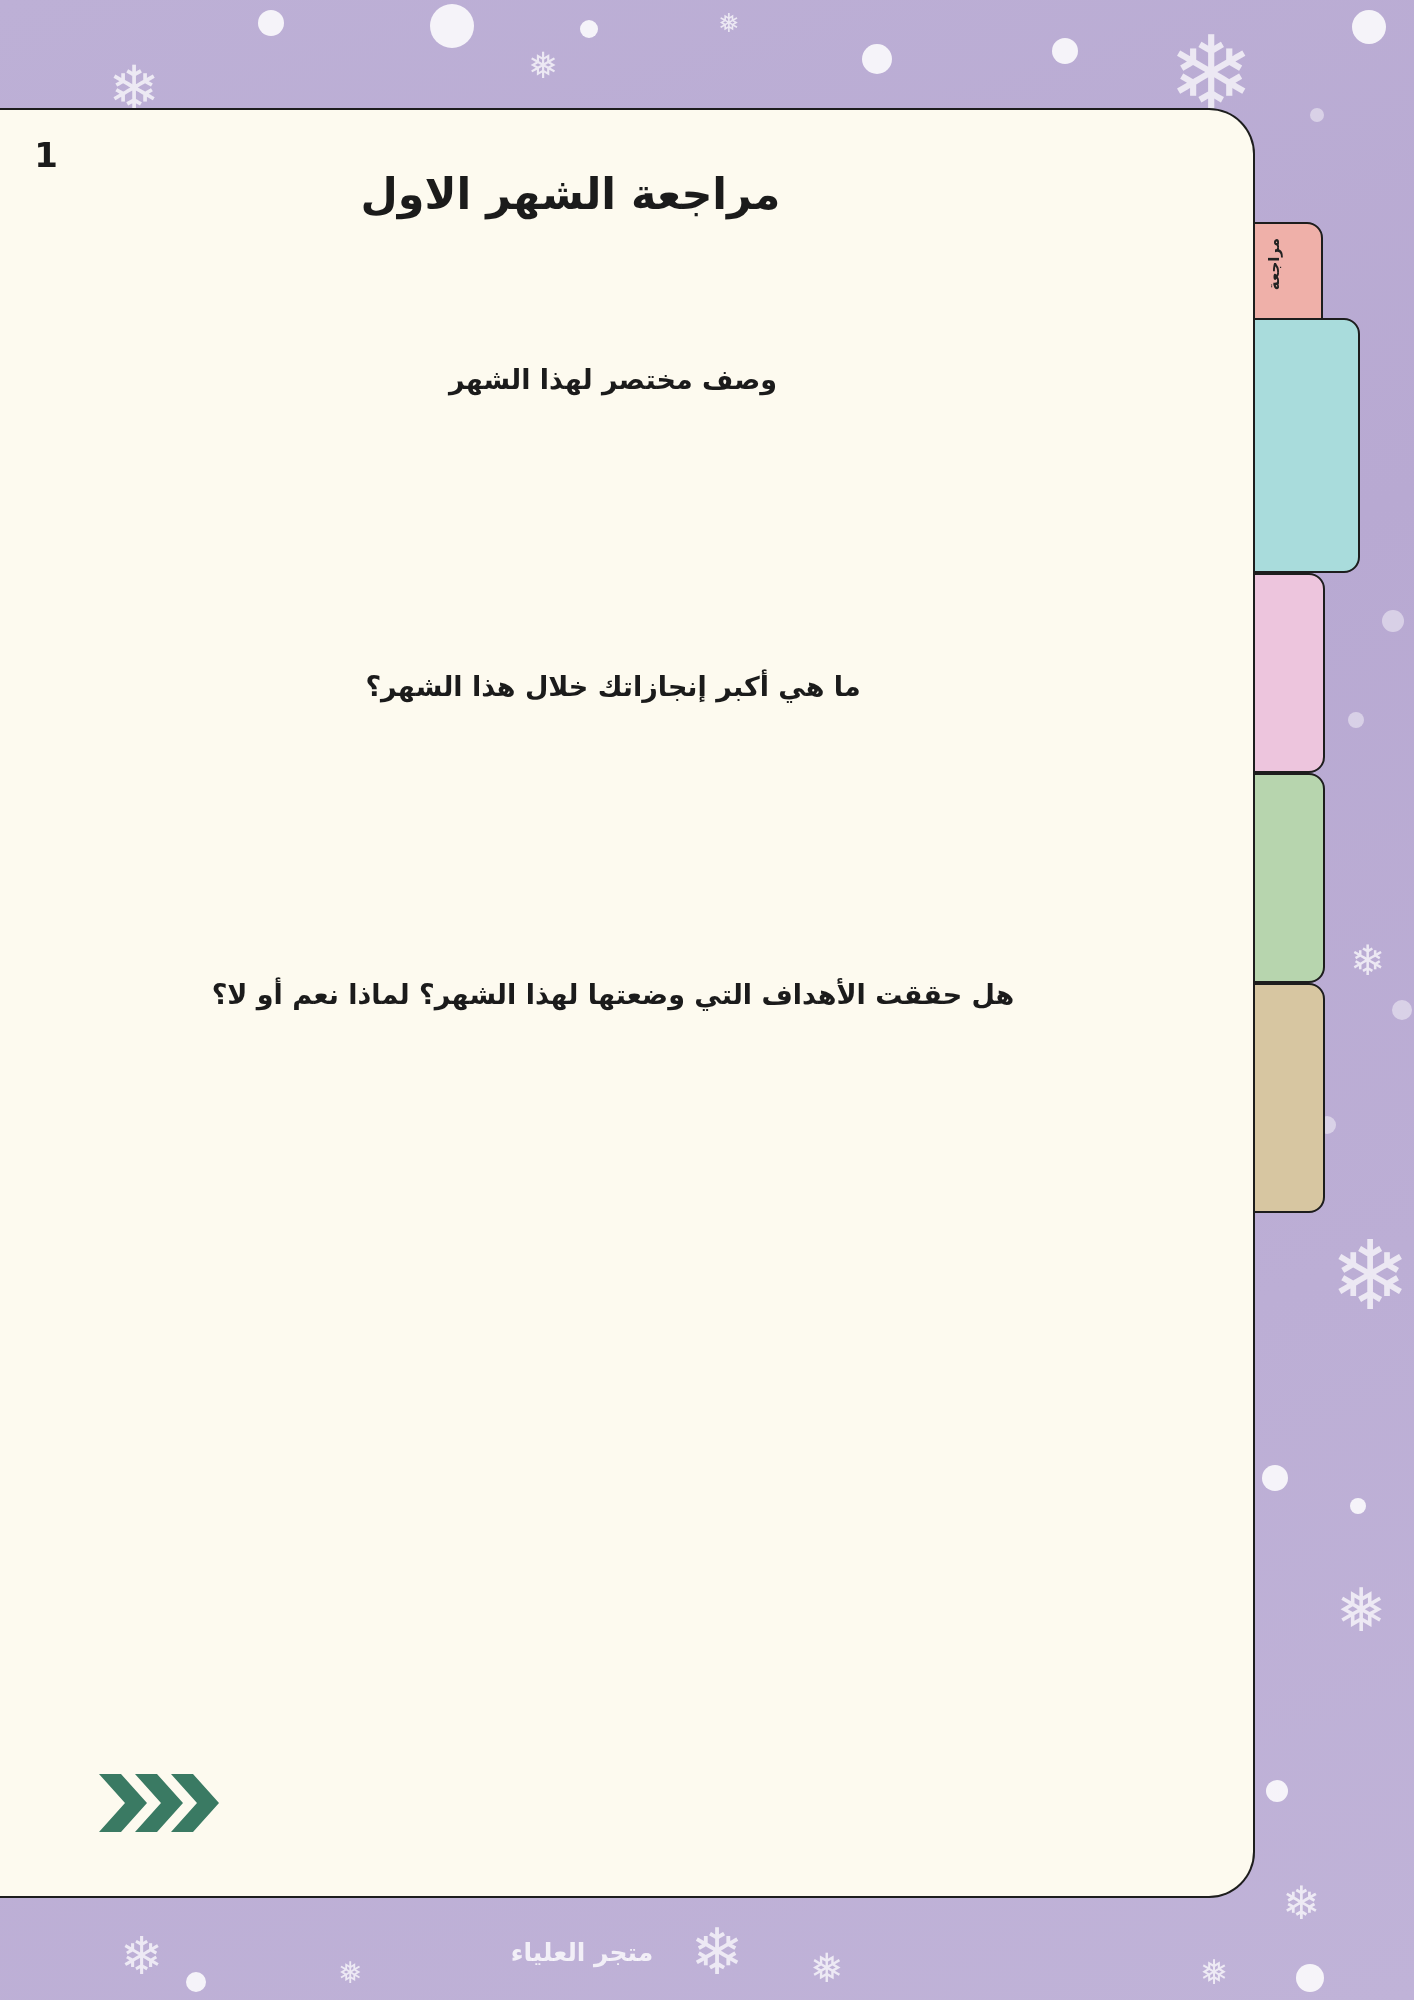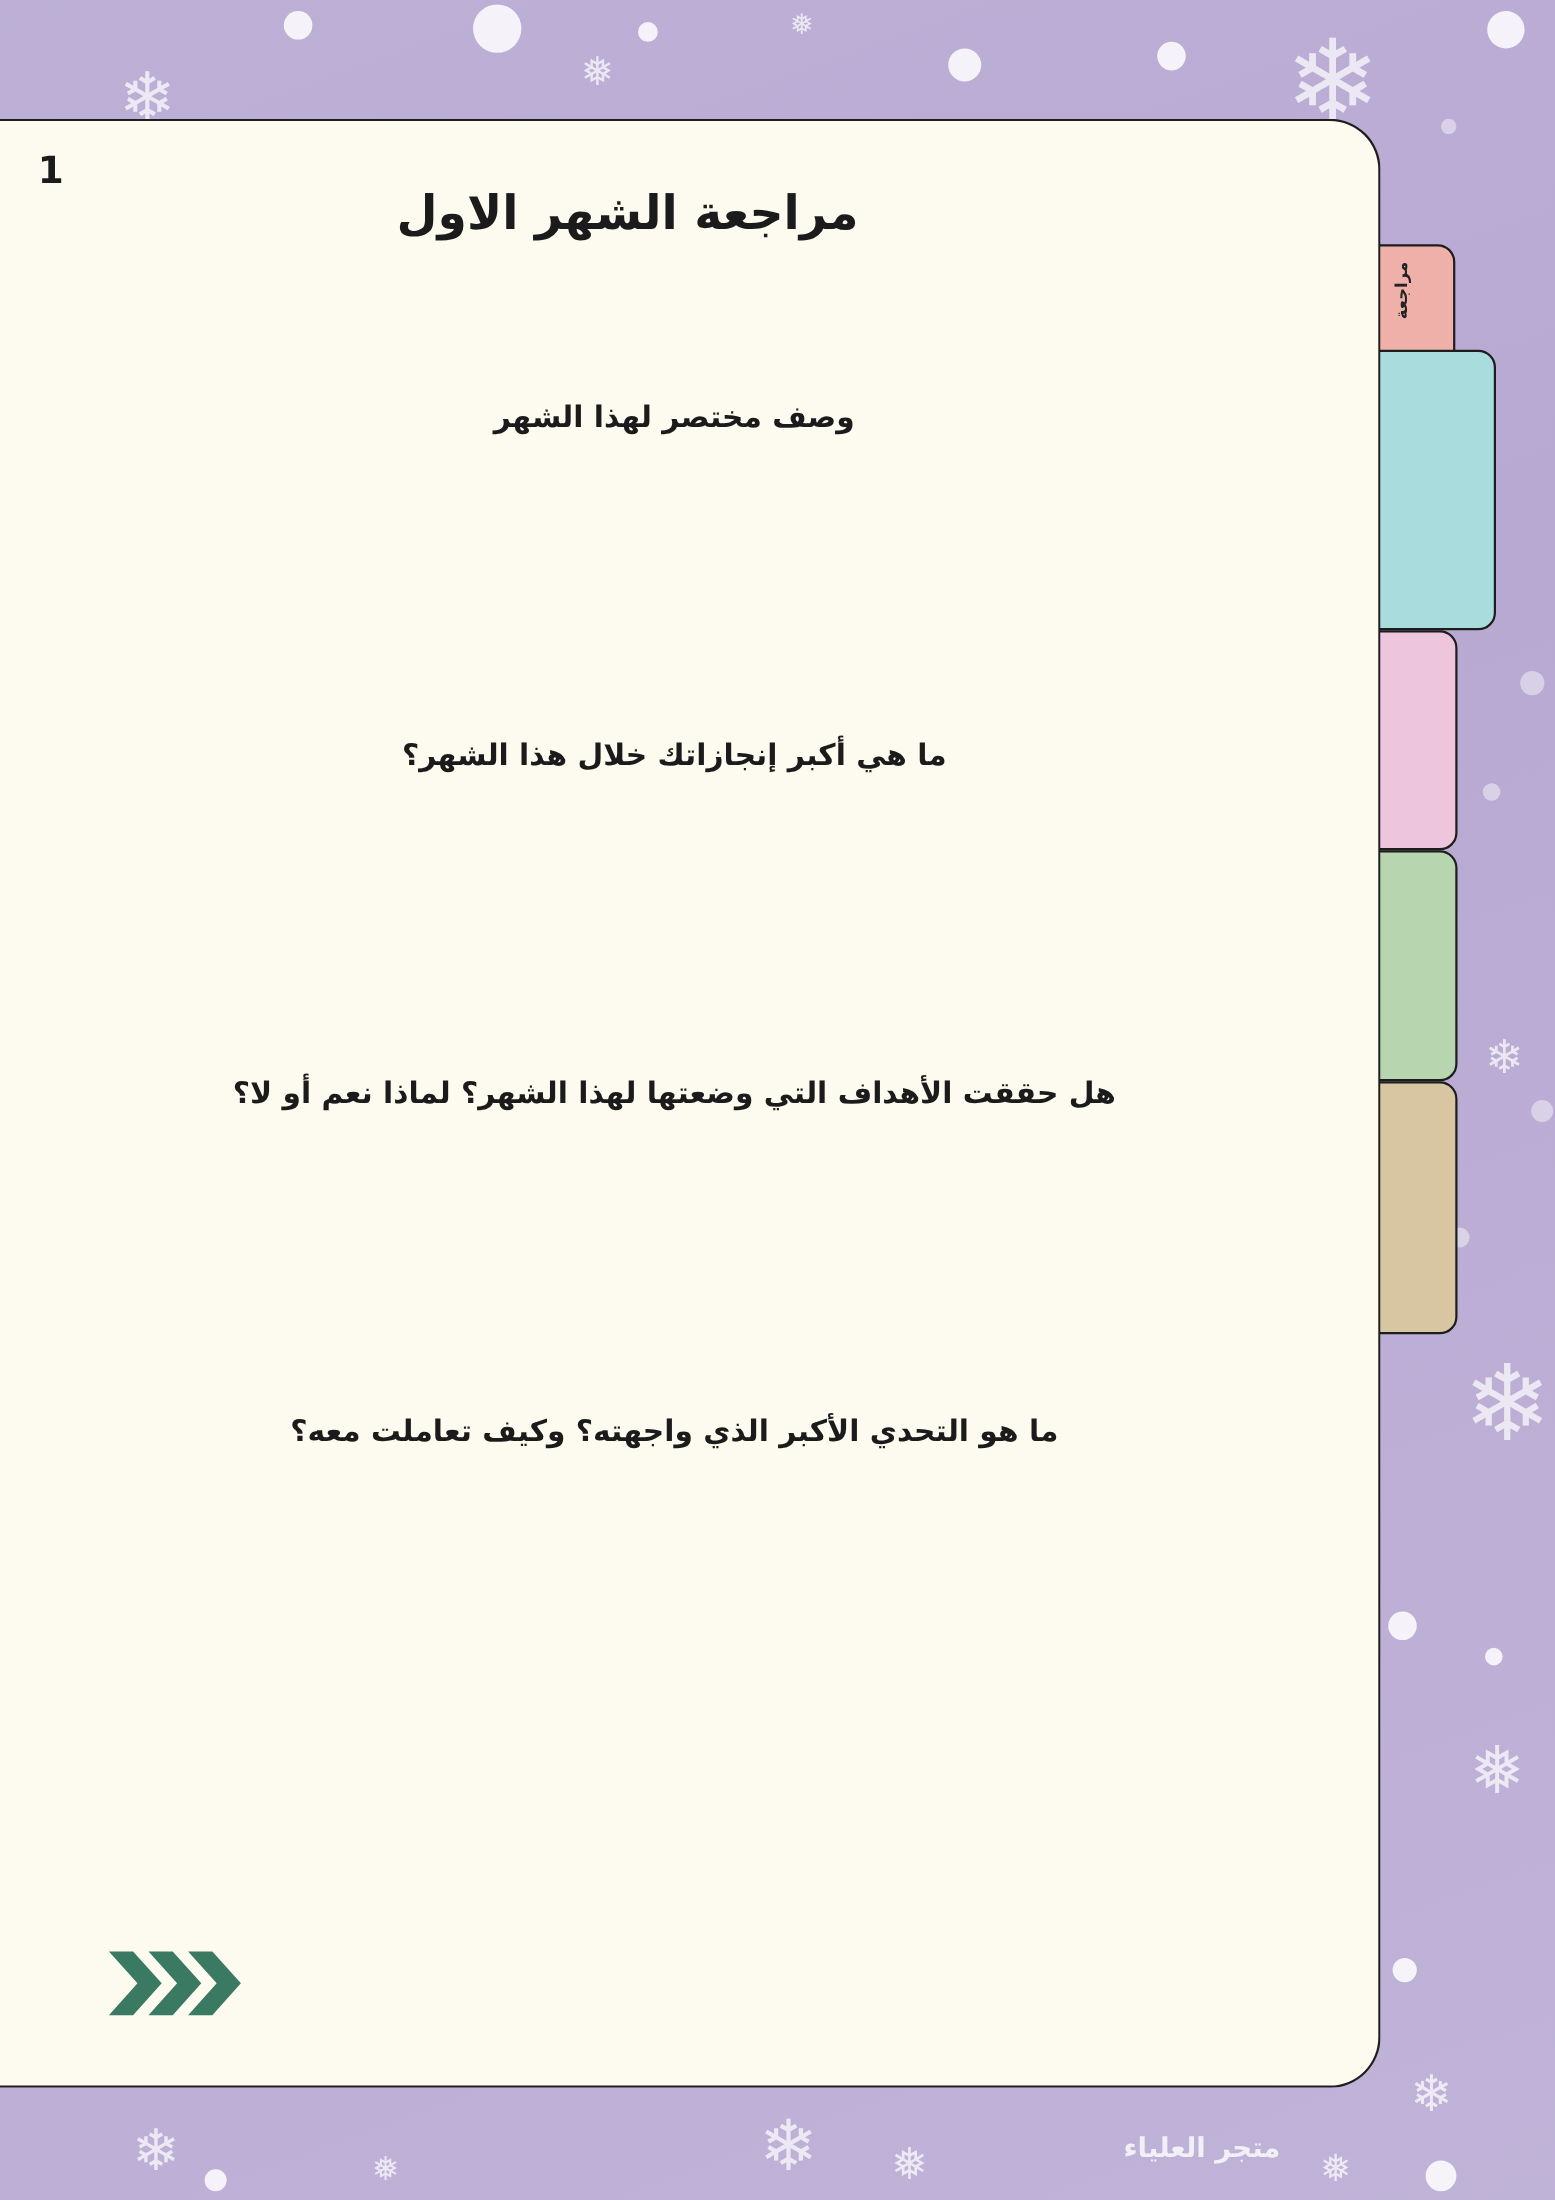--- a/index.html
+++ b/index.html
@@ -118,20 +118,21 @@
     bottom: 58px;
     width: 130px;
     height: 70px;
   }
 
   #footer-brand {
     position: absolute;
     left: 0;
     top: 1938px;
     width: 1164px;
+    text-align: center;
     font-size: 25px;
     color: rgba(255,255,255,0.80);
     font-weight: 600;
     letter-spacing: 0.5px;
     pointer-events: none;
   }
 </style>
 </head>
 <body>
 
@@ -185,21 +186,20 @@
   <div id="page-number">1</div>
 
   <h1 id="page-title">مراجعة الشهر الاول</h1>
 
   <div class="prompt" style="top:250px;">وصف مختصر لهذا الشهر</div>
 
   <div class="prompt" style="top:865px;">هل حققت الأهداف التي وضعتها لهذا الشهر؟ لماذا نعم أو لا؟</div>
 
   <div class="prompt" style="top:557px;">ما هي أكبر إنجازاتك خلال هذا الشهر؟</div>
 
-  <div class="prompt" style="top:1172px;">ما هو التحدي الأكبر الذي واجهته؟ وكيف تعاملت معه؟</div>
 
   <div id="arrows">
     <svg viewBox="0 0 130 70" width="130" height="70" aria-hidden="true">
       <g fill="#3a7a63">
         <path d="M4 6 L30 35 L4 64 L26 64 L52 35 L26 6 Z"></path>
         <path d="M40 6 L66 35 L40 64 L62 64 L88 35 L62 6 Z"></path>
         <path d="M76 6 L102 35 L76 64 L98 64 L124 35 L98 6 Z"></path>
       </g>
     </svg>
   </div>

